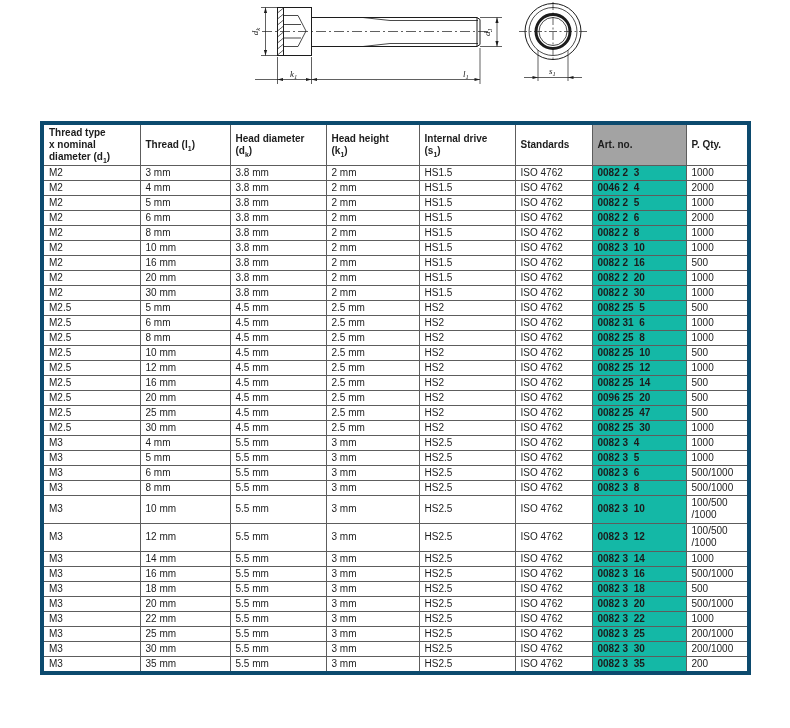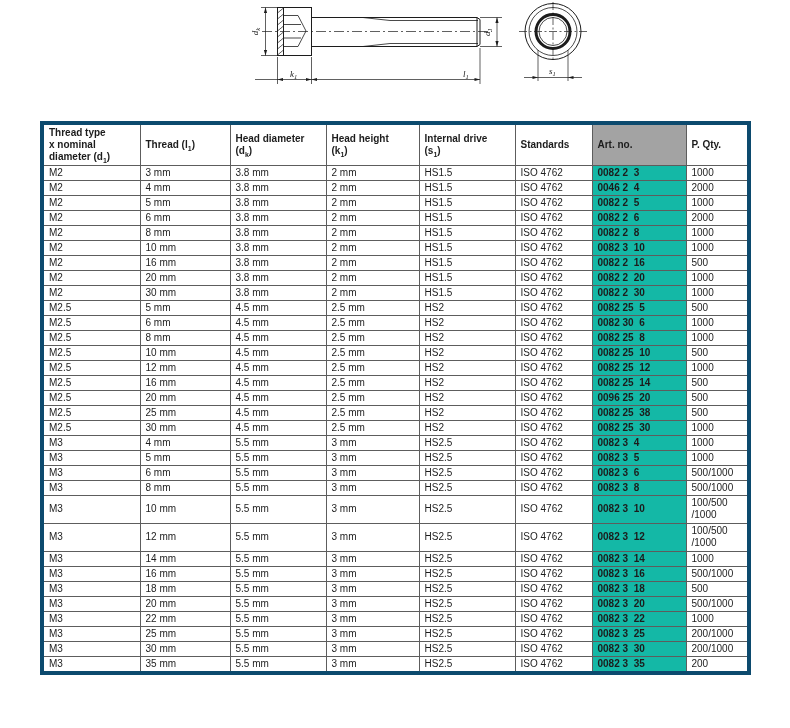--- a/index.html
+++ b/index.html
@@ -286,21 +286,21 @@
           <td class="art">0082 25  5</td>
           <td class="qty">500</td>
         </tr>
         <tr>
           <td>M2.5</td>
           <td>6 mm</td>
           <td>4.5 mm</td>
           <td>2.5 mm</td>
           <td>HS2</td>
           <td>ISO 4762</td>
-          <td class="art">0082 30  6</td>
+          <td class="art">0082 31  6</td>
           <td class="qty">1000</td>
         </tr>
         <tr>
           <td>M2.5</td>
           <td>8 mm</td>
           <td>4.5 mm</td>
           <td>2.5 mm</td>
           <td>HS2</td>
           <td>ISO 4762</td>
           <td class="art">0082 25  8</td>
@@ -346,21 +346,21 @@
           <td class="art">0096 25  20</td>
           <td class="qty">500</td>
         </tr>
         <tr>
           <td>M2.5</td>
           <td>25 mm</td>
           <td>4.5 mm</td>
           <td>2.5 mm</td>
           <td>HS2</td>
           <td>ISO 4762</td>
-          <td class="art">0082 25  38</td>
+          <td class="art">0082 25  47</td>
           <td class="qty">500</td>
         </tr>
         <tr>
           <td>M2.5</td>
           <td>30 mm</td>
           <td>4.5 mm</td>
           <td>2.5 mm</td>
           <td>HS2</td>
           <td>ISO 4762</td>
           <td class="art">0082 25  30</td>

